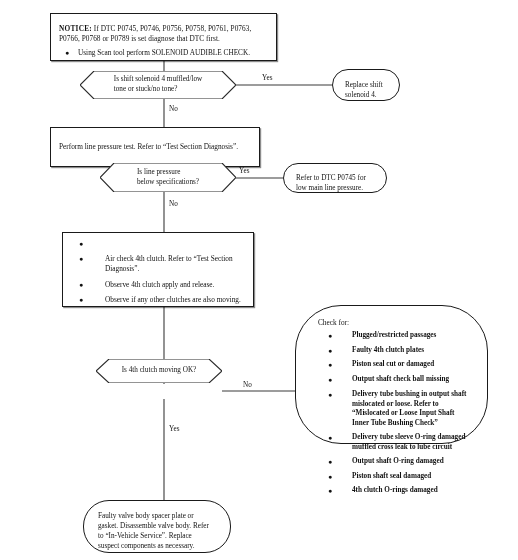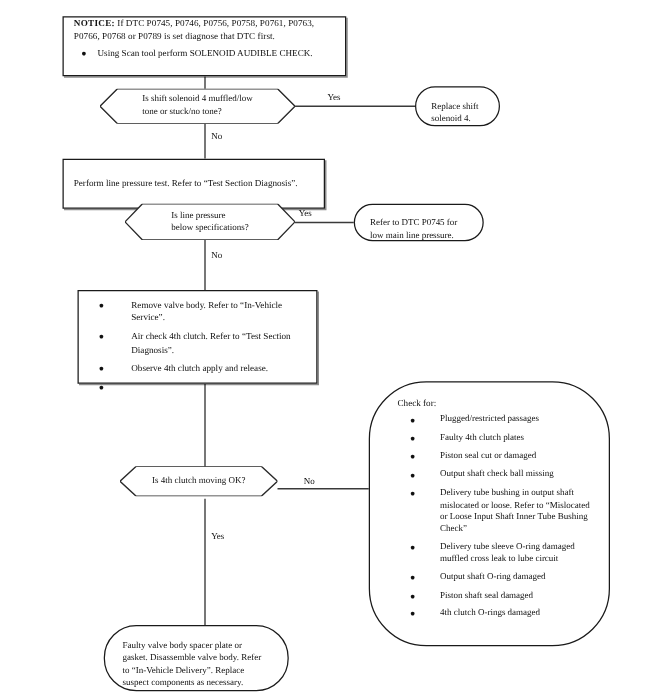--- a/index.html
+++ b/index.html
@@ -32,21 +32,21 @@
     position: absolute;
     box-sizing: border-box;
   }
   
   .rect-box {
     border: 1.4px solid #1a1a1a;
     background: #ffffff;
     box-shadow: 1.2px 1.2px 0 0 rgba(0,0,0,0.45);
   }
   .notice-box {
-    padding: 0 8px 5px 8px;
+    padding: 10px 8px 5px 8px;
   }
   .notice-line {
     font-size: 7.3px;
     line-height: 10.2px;
     letter-spacing: 0.05px;
   }
   .notice-line b {
     font-weight: bold;
     letter-spacing: 0.25px;
   }
@@ -129,21 +129,21 @@
     padding: 12px 14px 10px 22px;
     box-sizing: border-box;
   }
   .check-title {
     font-size: 7.3px;
     line-height: 10px;
     margin-bottom: 3px;
   }
   .checkbox-node .bullet-row { margin-top: 0; margin-bottom: 4.5px; }
   .checkbox-node .bullet-dot { padding-left: 10px; width: 24px; flex: 0 0 24px; }
-  .checkbox-node .bullet-text { font-size: 7.2px; line-height: 9.7px; }
+  .checkbox-node .bullet-text { font-size: 7.2px; line-height: 9.7px; font-weight: bold; }
 
   .edge-label {
     position: absolute;
     font-size: 7.2px;
     line-height: 9px;
     color: #111111;
   }
 </style>
 </head>
 <body>
@@ -226,49 +226,49 @@
   <div class="node terminator" style="left:283px; top:163px; width:104px; height:30px;">
     <div class="ttext">
       <div>Refer to DTC P0745 for</div>
       <div>low main line pressure.</div>
     </div>
   </div>
 
   <div class="node rect-box action-box" style="left:62px; top:232px; width:192px; height:75px;">
     <div class="bullet-row">
       <div class="bullet-dot">●</div>
-      <div class="bullet-text">Remove valve body. Refer to “In-Vehicle Service”.</div>
     </div>
     <div class="bullet-row">
       <div class="bullet-dot">●</div>
       <div class="bullet-text">Air check 4th clutch. Refer to “Test Section Diagnosis”.</div>
     </div>
     <div class="bullet-row">
       <div class="bullet-dot">●</div>
       <div class="bullet-text">Observe 4th clutch apply and release.</div>
     </div>
     <div class="bullet-row">
       <div class="bullet-dot">●</div>
-    </div>
-  </div>
-
-  <div class="decision" style="left:96px; top:373px; width:126px; height:24px;">
+      <div class="bullet-text">Observe if any other clutches are also moving.</div>
+    </div>
+  </div>
+
+  <div class="decision" style="left:96px; top:359px; width:126px; height:24px;">
     <svg width="126" height="24" viewBox="0 0 126 24">
       <polygon points="0,12 13,0 113,0 126,12 113,24 13,24" fill="#ffffff" stroke="#2a2a2a" stroke-width="1.1"></polygon>
     </svg>
     <div class="dtext">
       <div>
         <span>Is 4th clutch moving OK?</span>
       </div>
     </div>
   </div>
   <div class="edge-label" style="left:243px; top:381px;">No</div>
   <div class="edge-label" style="left:169px; top:425px;">Yes</div>
 
-  <div class="node checkbox-node" style="left:295px; top:305px; width:193px; height:212px;">
+  <div class="node checkbox-node" style="left:295px; top:305px; width:193px; height:139px;">
     <div class="check-title">Check for:</div>
     <div class="bullet-row">
       <div class="bullet-dot">●</div>
       <div class="bullet-text">Plugged/restricted passages</div>
     </div>
     <div class="bullet-row">
       <div class="bullet-dot">●</div>
       <div class="bullet-text">Faulty 4th clutch plates</div>
     </div>
     <div class="bullet-row">
@@ -298,18 +298,18 @@
     <div class="bullet-row">
       <div class="bullet-dot">●</div>
       <div class="bullet-text">4th clutch O-rings damaged</div>
     </div>
   </div>
 
   <div class="node terminator" style="left:83px; top:500px; width:148px; height:53px; border-radius:26px; padding:0 14px;">
     <div class="ttext">
       <div>Faulty valve body spacer plate or</div>
       <div>gasket. Disassemble valve body. Refer</div>
-      <div>to “In-Vehicle Delivery”. Replace</div>
+      <div>to “In-Vehicle Service”. Replace</div>
       <div>suspect components as necessary.</div>
     </div>
   </div>
 
 </div>
 
 </body></html>

